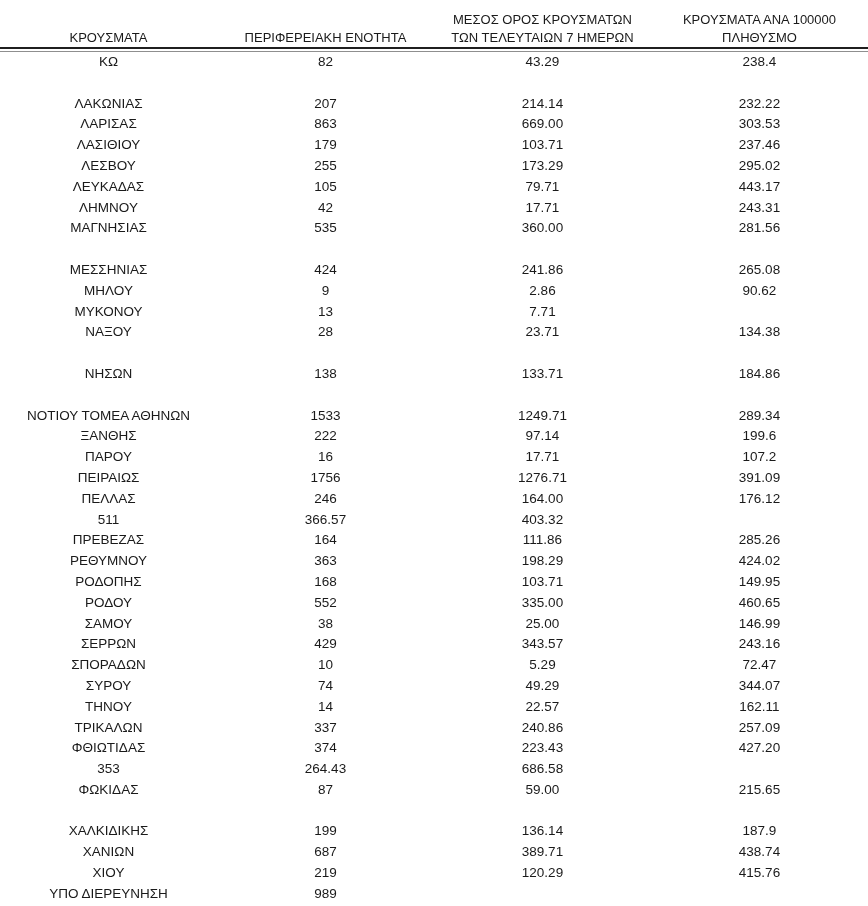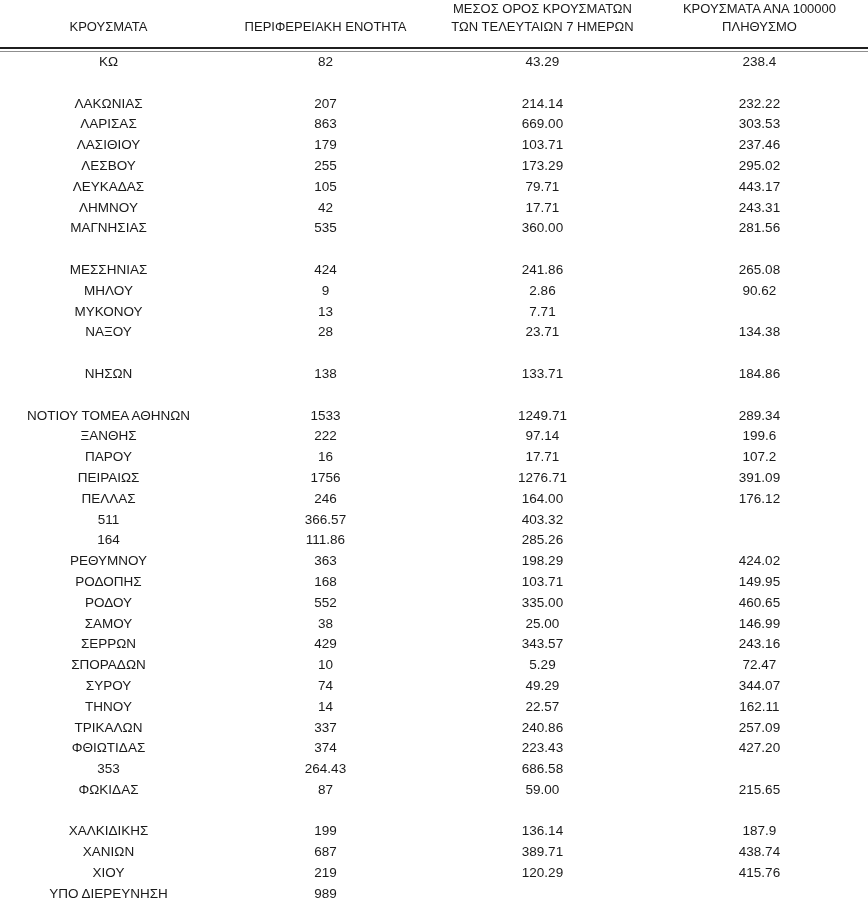--- a/index.html
+++ b/index.html
@@ -22,21 +22,21 @@
   .hdr-row {
     display: grid;
     grid-template-columns: repeat(4, 217px);
     height: 47px;
     align-items: end;
   }
   .hdr-cell {
     text-align: center;
     font-size: 13px;
     line-height: 18px;
-    padding-bottom: 16px;
+    padding-bottom: 0;
     color: #1a1a1a;
     white-space: nowrap;
   }
   .hdr-rule {
     width: 868px;
     height: 2px;
     border-top: 2px solid #1f1f1f;
     border-bottom: 1px solid #8f8f8f;
     box-sizing: content-box;
   }
@@ -210,20 +210,21 @@
           <div class="cell">246</div>
           <div class="cell">164.00</div>
           <div class="cell">176.12</div>
         </div>
         <div class="row">
           <div class="cell">511</div>
           <div class="cell">366.57</div>
           <div class="cell">403.32</div>
         </div>
         <div class="row">
+          <div class="cell">ΠΡΕΒΕΖΑΣ</div>
           <div class="cell">164</div>
           <div class="cell">111.86</div>
           <div class="cell">285.26</div>
         </div>
         <div class="row">
           <div class="cell">ΡΕΘΥΜΝΟΥ</div>
           <div class="cell">363</div>
           <div class="cell">198.29</div>
           <div class="cell">424.02</div>
         </div>

